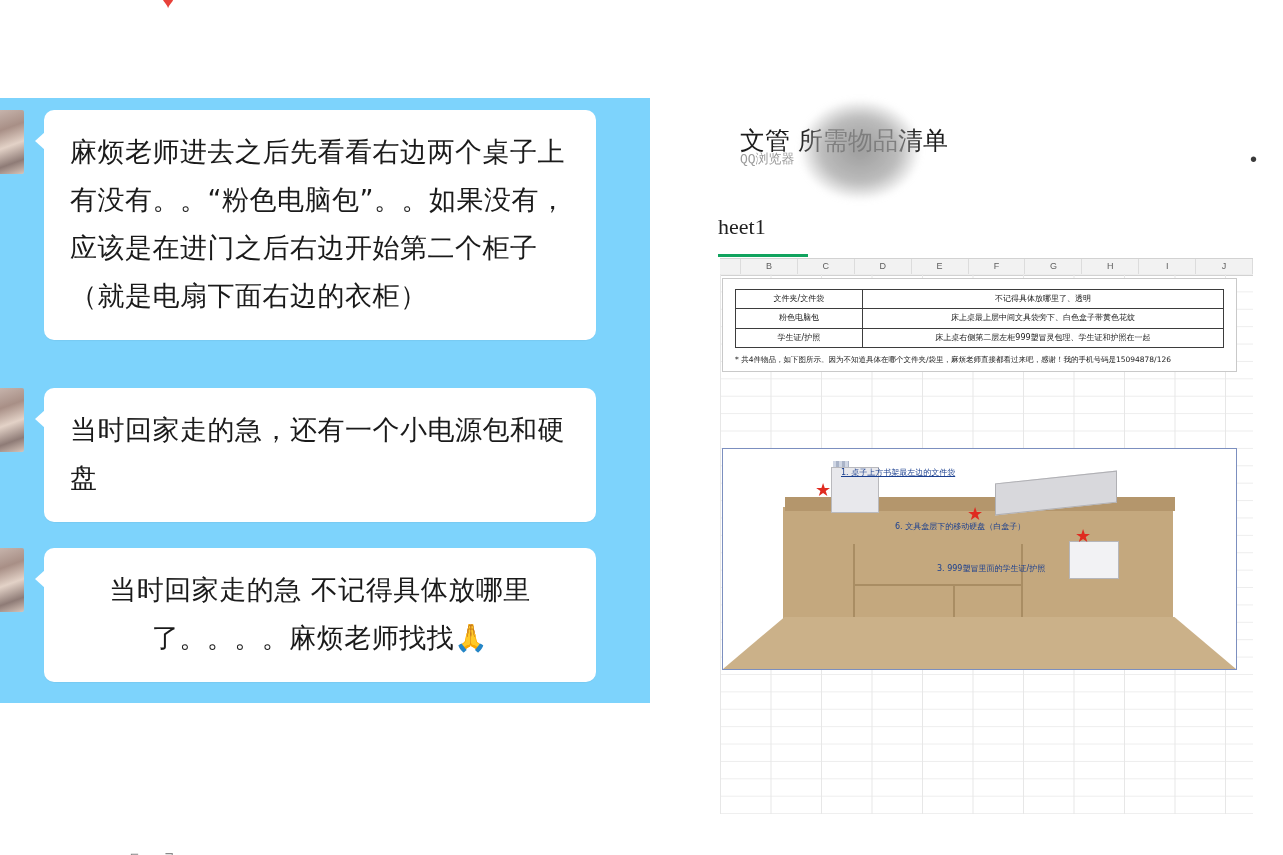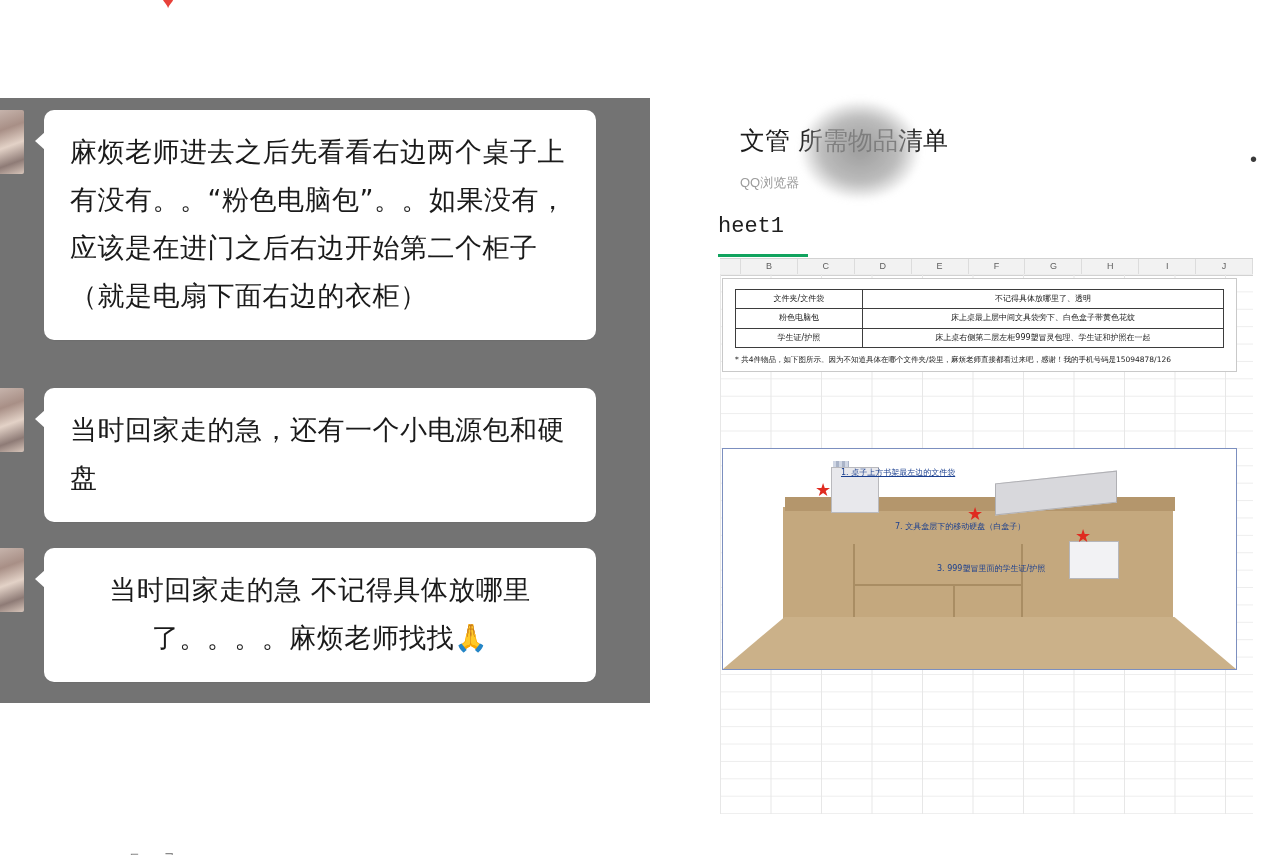--- a/index.html
+++ b/index.html
@@ -15,21 +15,21 @@
     font-family: "Liberation Sans", sans-serif;
   }
 
   
   #chat-panel {
     position: absolute;
     left: 0;
     top: 98px;
     width: 650px;
     height: 605px;
-    background: #737373;
+    background: #7dd3fc;
   }
 
   .message-row {
     position: absolute;
     left: 0;
     display: flex;
     align-items: flex-start;
   }
 
   .avatar {
@@ -130,24 +130,24 @@
     left: 40px;
     top: 14px;
     font-size: 25px;
     color: #1c1c1c;
     white-space: nowrap;
     font-family: "DejaVu Sans", "Liberation Sans", sans-serif;
   }
   #doc-subtitle {
     position: absolute;
     left: 40px;
-    top: 64px;
+    top: 40px;
     font-size: 13px;
     color: #9b9b9b;
-    font-family: Liberation Sans, sans-serif;
+    font-family: Liberation Mono, monospace;
   }
   #header-blur {
     position: absolute;
     left: 100px;
     top: -10px;
     width: 120px;
     height: 100px;
     border-radius: 50%;
     background: radial-gradient(ellipse at center, rgba(140,140,140,0.85) 0%, rgba(165,165,165,0.75) 45%, rgba(255,255,255,0) 72%);
     filter: blur(3px);
@@ -168,21 +168,21 @@
     top: 210px;
     width: 583px;
     height: 48px;
   }
   #sheet-tab-label {
     position: absolute;
     left: 18px;
     top: 4px;
     font-size: 22px;
     color: #1f1f1f;
-    font-family: Liberation Mono, monospace;
+    font-family: Liberation Serif, serif;
   }
   #sheet-tab-underline {
     position: absolute;
     left: 18px;
     top: 44px;
     width: 90px;
     height: 3px;
     background: #11a35e;
   }
 
@@ -422,17 +422,17 @@
     <div id="shelf-left"></div>
     <div id="shelf-right"></div>
     <div id="drive-box"></div>
     <div id="room-floor"></div>
 
     <div class="star" style="left:92px; top:32px;">★</div>
     <div class="star" style="left:244px; top:56px;">★</div>
     <div class="star" style="left:352px; top:78px;">★</div>
 
     <div class="callout" style="left:118px; top:18px;text-decoration:underline;">1. 桌子上方书架最左边的文件袋</div>
-    <div class="callout" style="left:172px; top:72px;">7. 文具盒层下的移动硬盘（白盒子）</div>
+    <div class="callout" style="left:172px; top:72px;">6. 文具盒层下的移动硬盘（白盒子）</div>
     <div class="callout" style="left:214px; top:114px;">3. 999塑冒里面的学生证/护照</div>
   </div>
 
 </div>
 
 </body></html>

